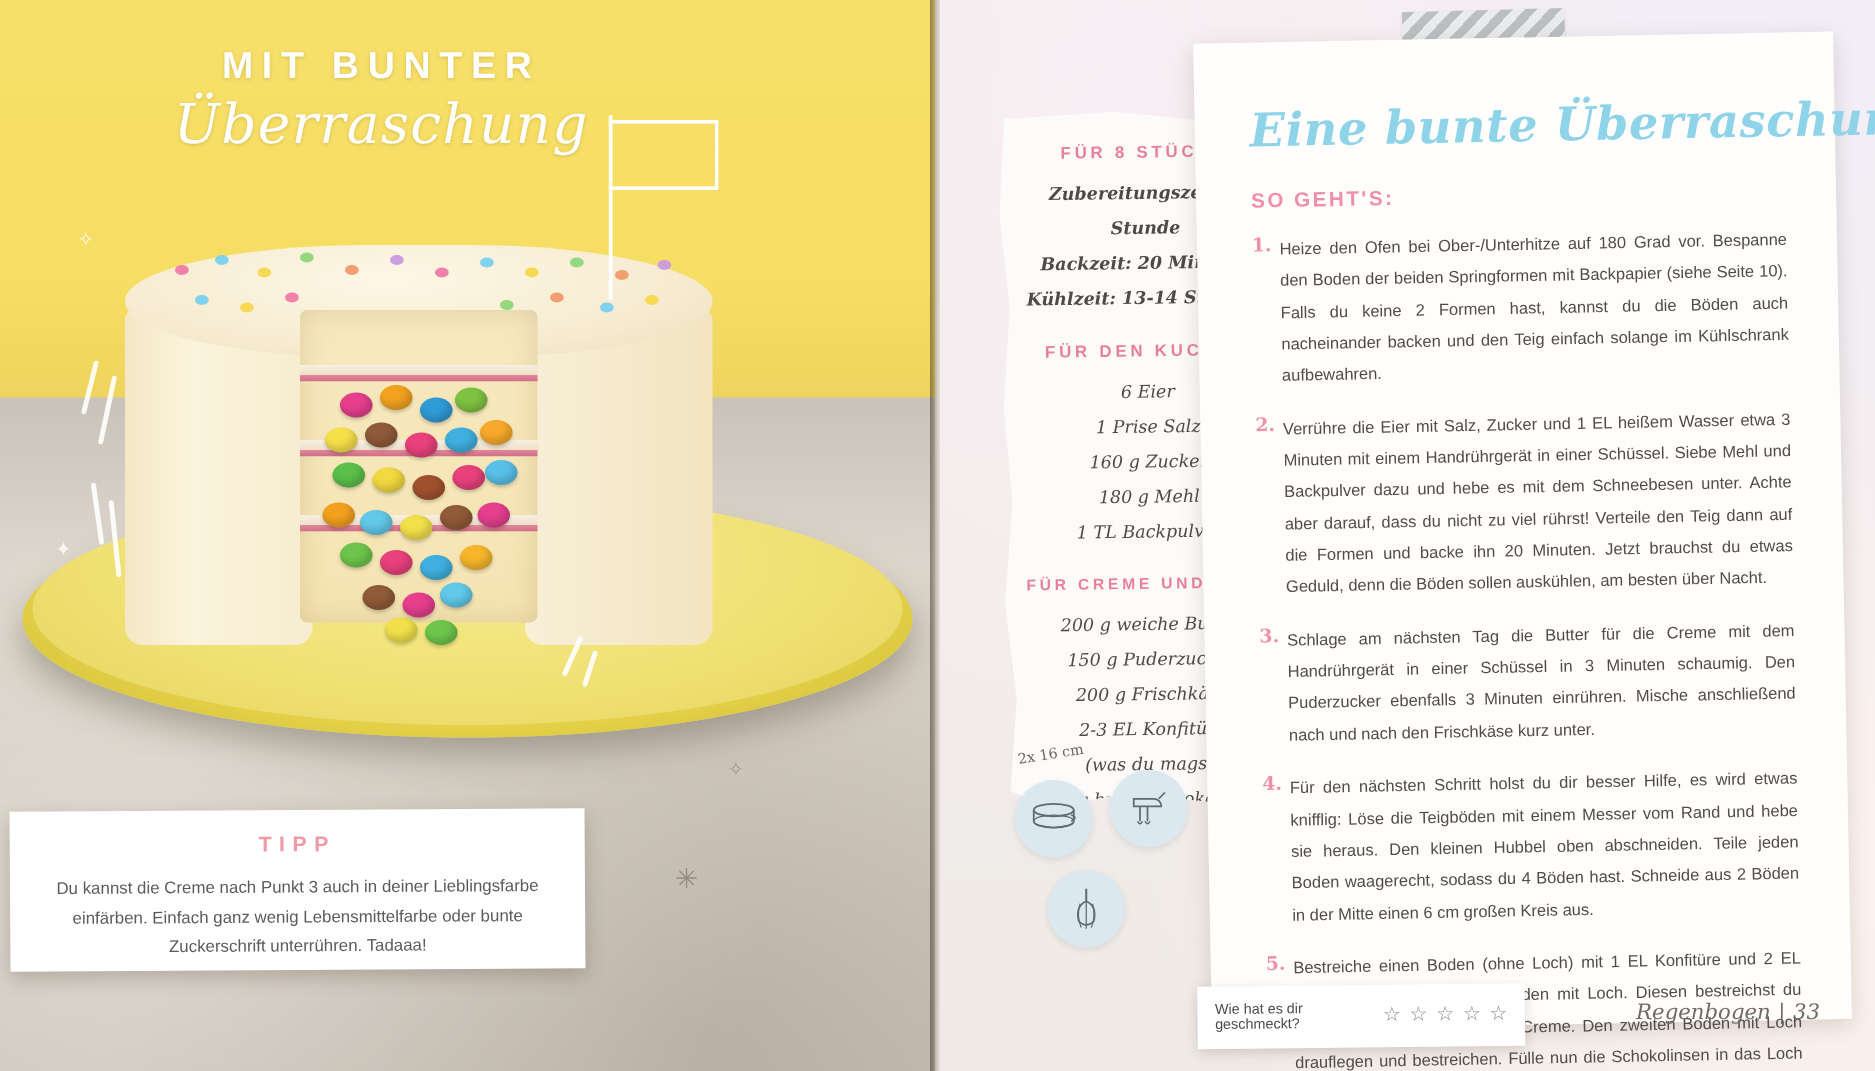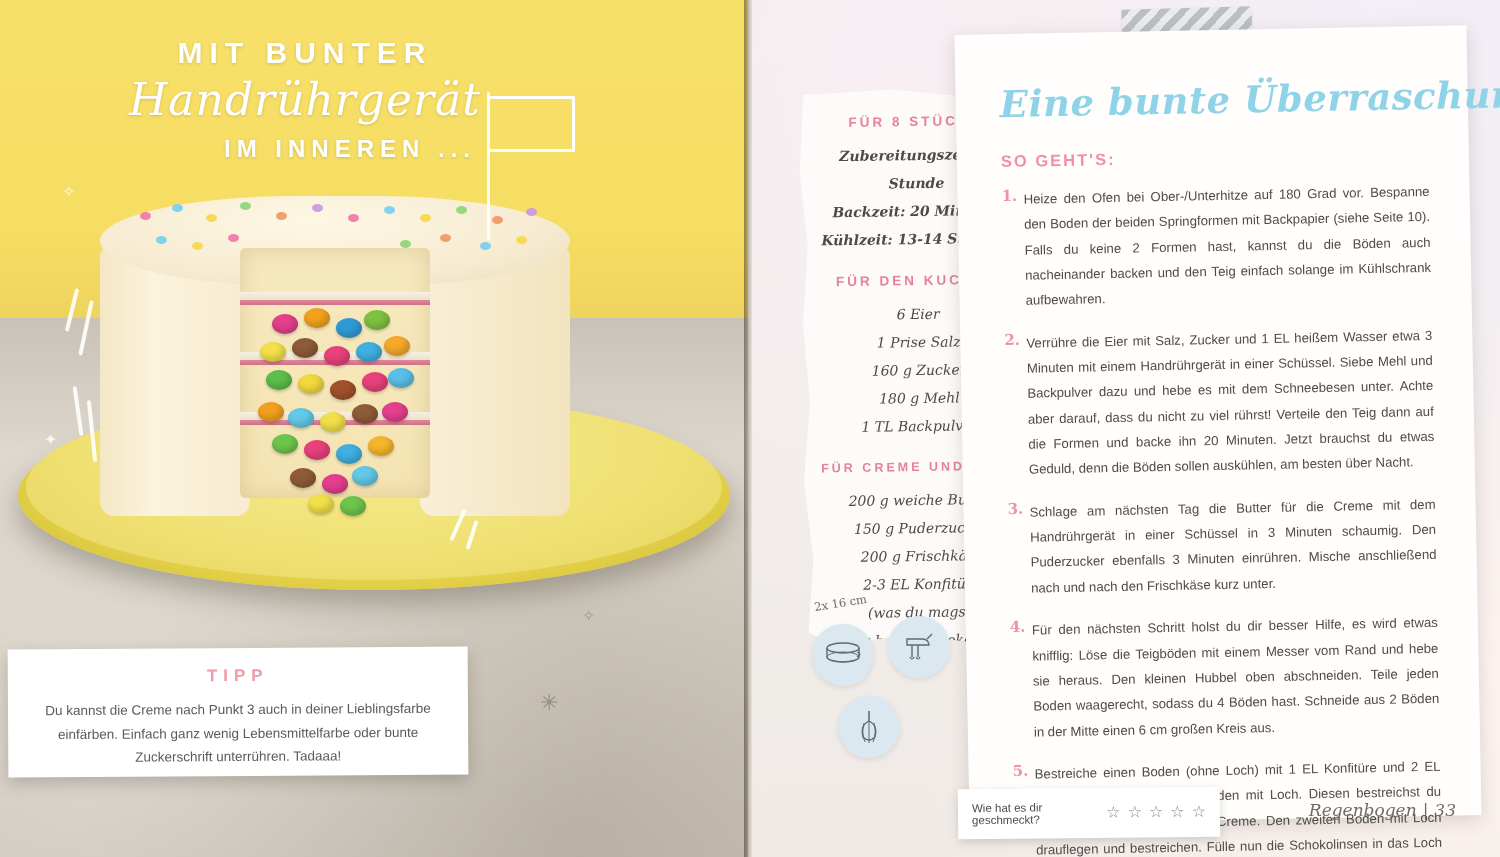--- a/index.html
+++ b/index.html
@@ -330,22 +330,21 @@
     <div class="doodle-star" style="left:540px; top:690px; color:#8c8475; font-size:22px;">✳</div>
     <div class="doodle-line" style="left:70px; top:288px; width:4px; height:44px; transform:rotate(14deg)"></div>
     <div class="doodle-line" style="left:84px; top:300px; width:4px; height:56px; transform:rotate(12deg)"></div>
     <div class="doodle-line" style="left:76px; top:386px; width:4px; height:50px; transform:rotate(-8deg)"></div>
     <div class="doodle-line" style="left:90px; top:400px; width:4px; height:62px; transform:rotate(-6deg)"></div>
     <div class="doodle-line" style="left:456px; top:508px; width:4px; height:34px; transform:rotate(24deg)"></div>
     <div class="doodle-line" style="left:470px; top:520px; width:4px; height:30px; transform:rotate(18deg)"></div>
 
     <div class="left-title">
       <div class="lt1">MIT BUNTER</div>
-      <div class="lt2">Handrührgerät</div>
-      <div class="lt3">IM INNEREN ...</div>
+      <div class="lt2">Überraschung</div>
     </div>
 
     <div class="tipp-box">
       <div class="tipp-title">TIPP</div>
       <div class="tipp-text">Du kannst die Creme nach Punkt 3 auch in deiner Lieblingsfarbe einfärben. Einfach ganz wenig Lebensmittelfarbe oder bunte Zuckerschrift unterrühren. Tadaaa!</div>
     </div>
   </div>
 
   <div class="gutter"></div>
 

